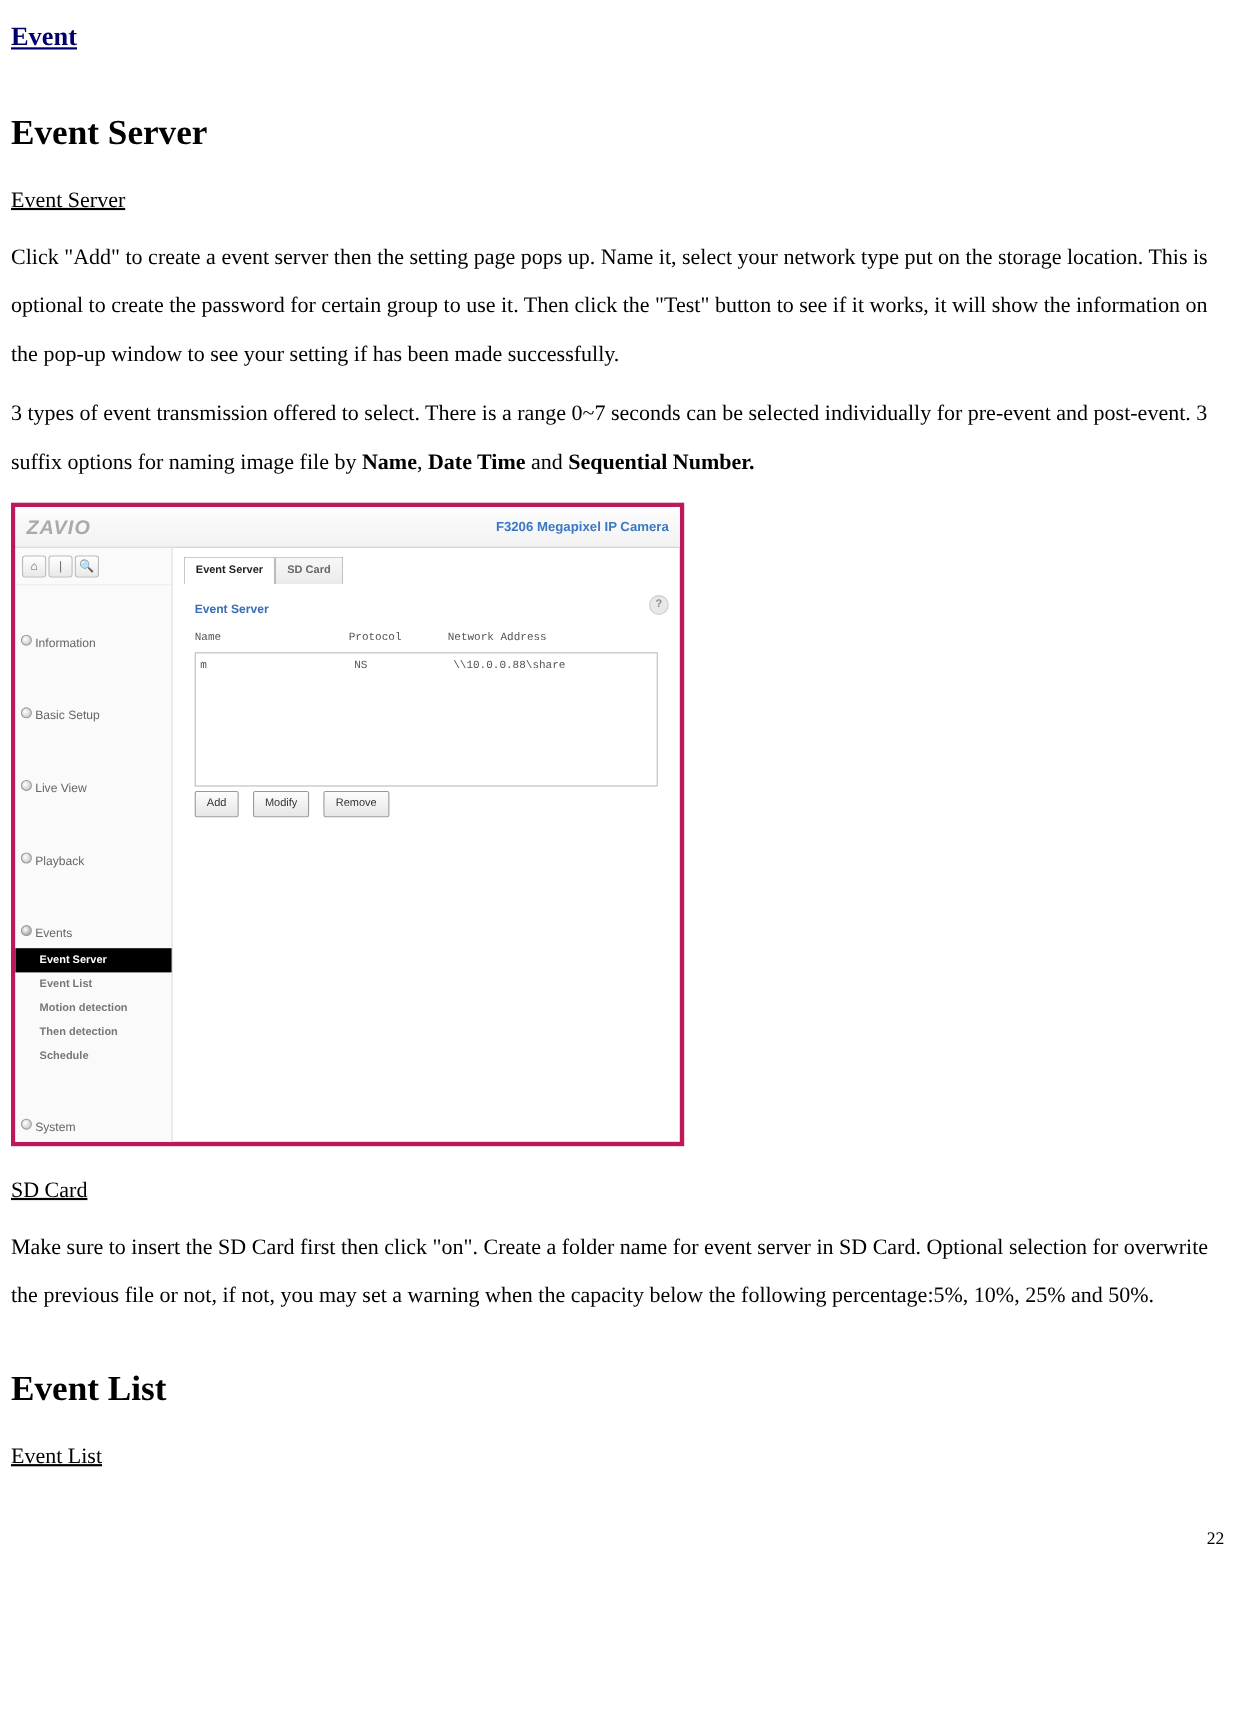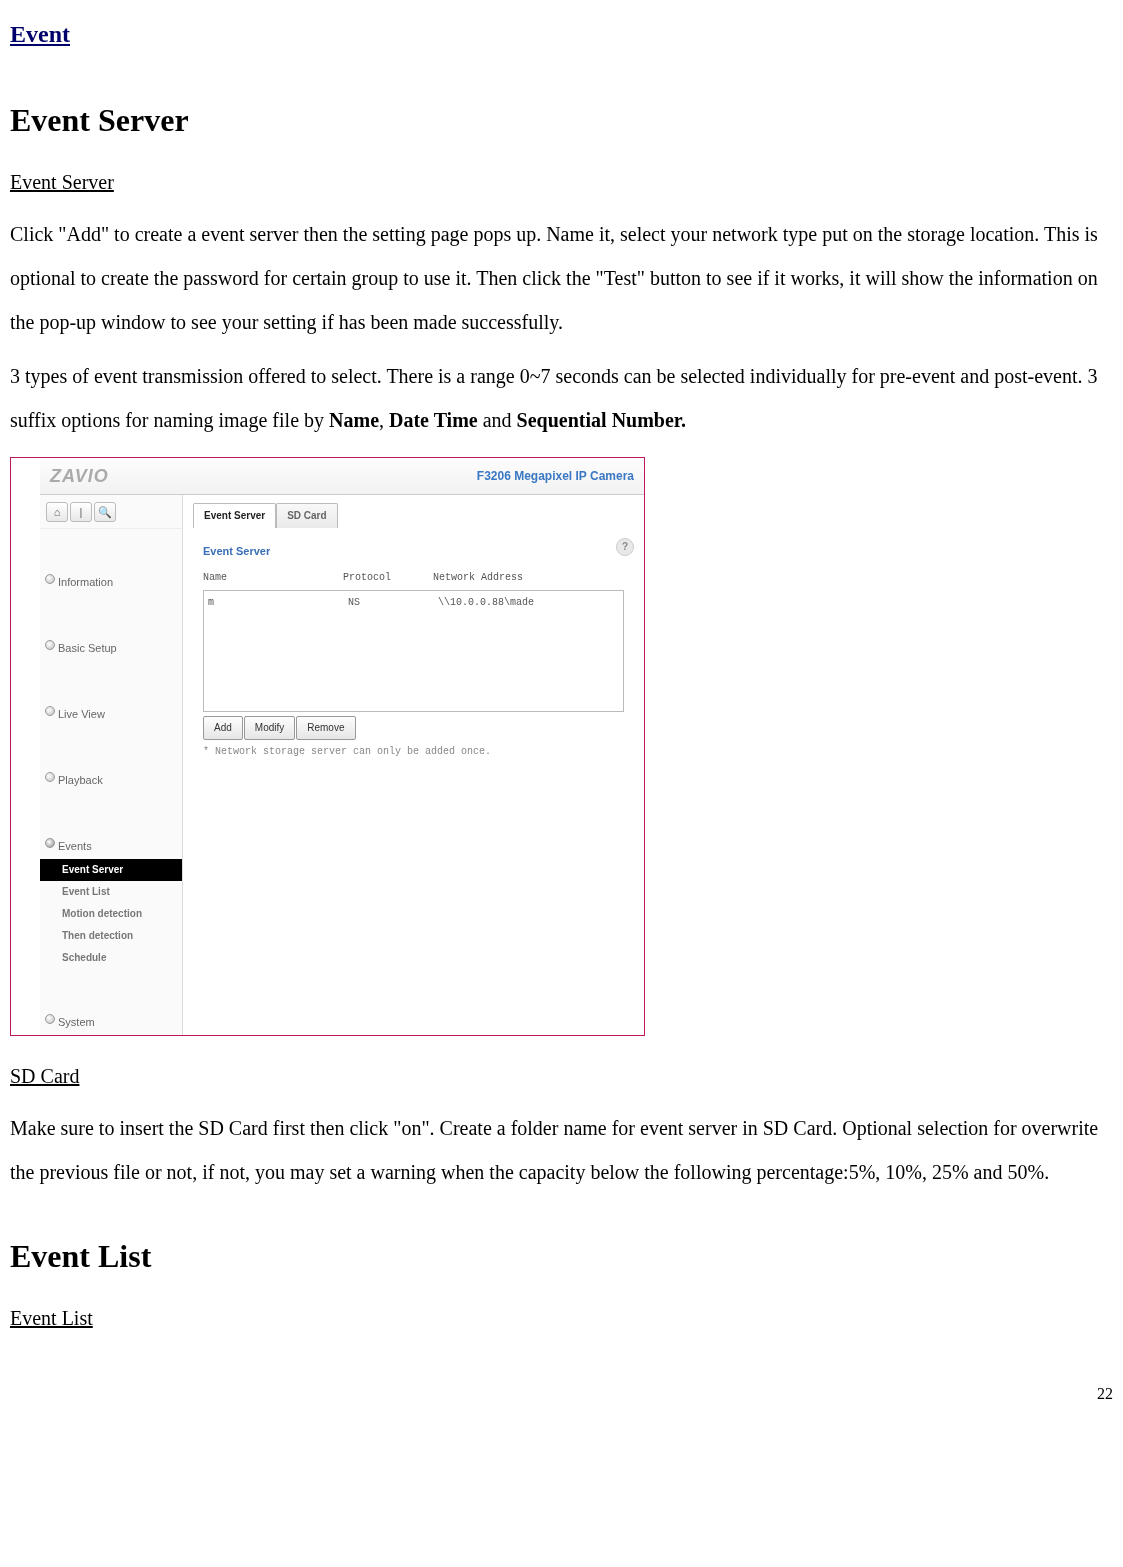--- a/index.html
+++ b/index.html
@@ -28,27 +28,26 @@
     text-decoration: underline;
     font-size: 20px;
     margin: 10px 0;
   }
   p { font-size: 20px; line-height: 2.2; margin: 10px 0; }
   .page-num { text-align: right; font-size: 16px; margin-top: 40px; }
 
   
   .ui-shot {
     width: 604px;
-    border: 1px solid #be185d;
+    border: 4px solid #be185d;
     background: #fff;
     font-family: Verdana, Arial, sans-serif;
     font-size: 11px;
     color: #555;
     margin: 15px 0 20px 0;
-    padding-left: 29px;
   }
   .ui-topbar {
     height: 36px;
     border-bottom: 1px solid #ccc;
     display: flex;
     align-items: center;
     padding: 0 10px;
     background: linear-gradient(#fdfdfd,#f2f2f2);
     justify-content: space-between;
   }
@@ -114,21 +113,21 @@
     font-family: "Courier New", monospace;
     font-size: 10px; color:#555;
   }
   .grid-head, .grid-row { display:flex; }
   .grid-head { padding: 2px 0; }
   .grid-box {
     border:1px solid #bbb; height:120px; background:#fff;
   }
   .grid-row { padding:2px 4px; }
   .c1{width:140px;} .c2{width:90px;} .c3{flex:1;}
-  .btn-row { display:flex; gap:1px; margin:3px 10px 2px 10px;}
+  .btn-row { display:flex; gap:13px; margin:3px 10px 2px 10px;}
   .ui-btn {
     border:1px solid #999; border-radius:2px;
     background:linear-gradient(#fdfdfd,#e6e6e6);
     padding:1px 10px; font-size:10px; font-family:Verdana,sans-serif;
     color:#333;
   }
   .note { font-family:"Courier New",monospace; font-size:10px;color:#888; margin:2px 10px 8px 10px;}
 </style>
 </head>
 <body>
@@ -178,30 +177,29 @@
       <div class="grid">
         <div class="grid-head">
           <div class="c1">Name</div>
           <div class="c2">Protocol</div>
           <div class="c3">Network Address</div>
         </div>
         <div class="grid-box">
           <div class="grid-row">
             <div class="c1">m</div>
             <div class="c2">NS</div>
-            <div class="c3">\\10.0.0.88\made</div>
+            <div class="c3">\\10.0.0.88\share</div>
           </div>
         </div>
       </div>
       <div class="btn-row">
         <div class="ui-btn">Add</div>
         <div class="ui-btn">Modify</div>
         <div class="ui-btn">Remove</div>
       </div>
-      <div class="note">* Network storage server can only be added once.</div>
     </div>
   </div>
 </div>
 
 <div class="sub-title">SD Card</div>
 <p>Make sure to insert the SD Card first then click "on". Create a folder name for event server in SD Card. Optional selection for overwrite the previous file or not, if not, you may set a warning when the capacity below the following percentage:5%, 10%, 25% and 50%.</p>
 
 <h2 class="section">Event List</h2>
 <div class="sub-title">Event List</div>
 

